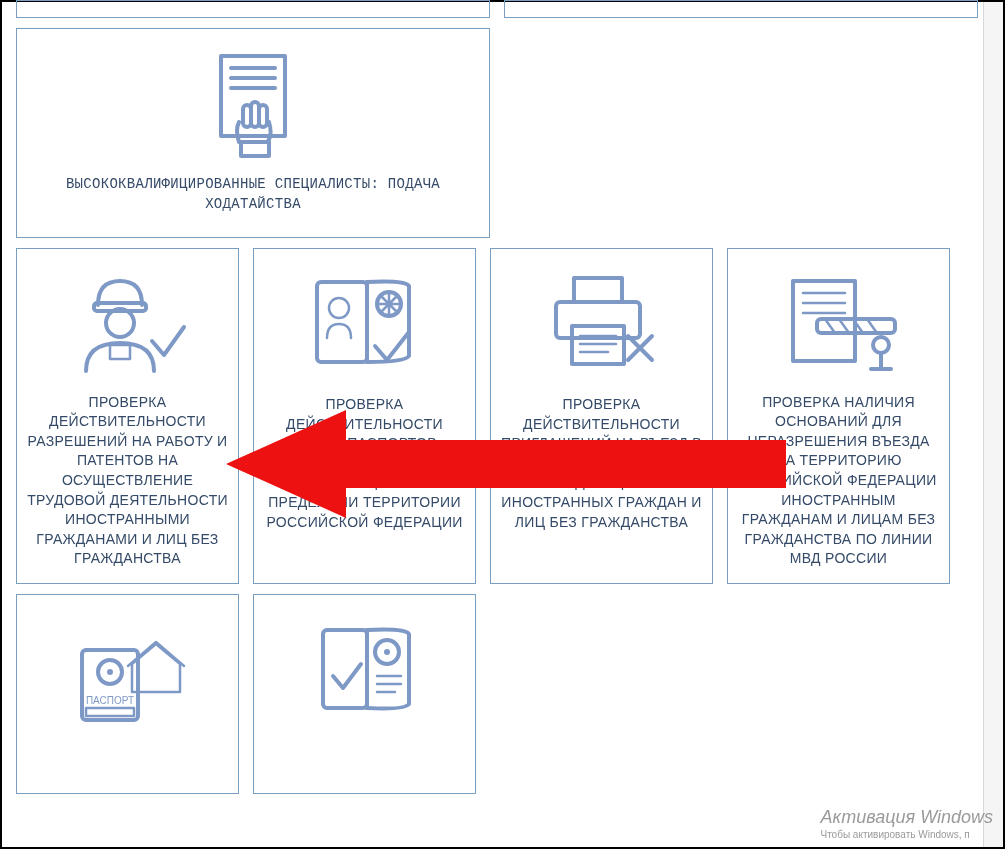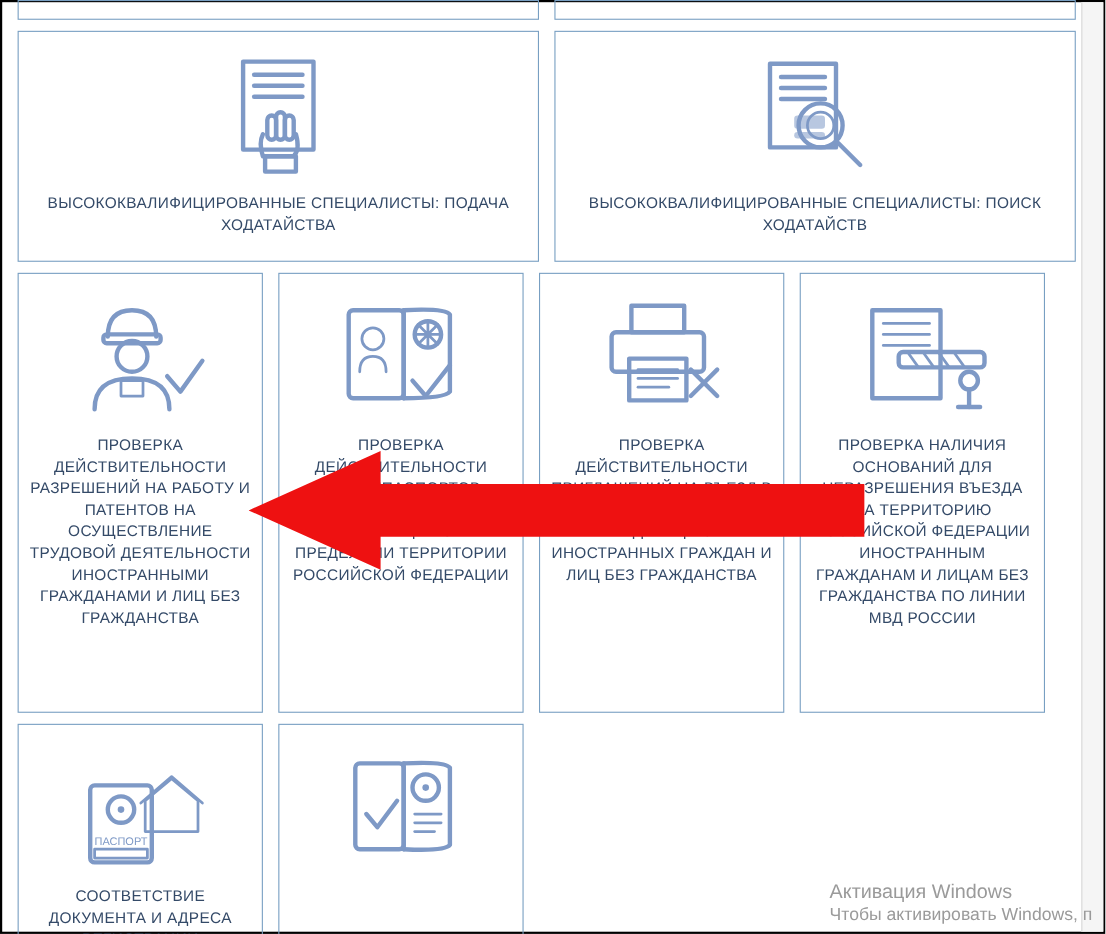--- a/index.html
+++ b/index.html
@@ -31,23 +31,23 @@
     align-items: center;
     justify-content: center;
     width: 100%;
     margin-bottom: 10px;
     margin-top: 6px;
   }
   
   .stub { height: 18px; border: 1px solid #789fc2; }
   .row-top { margin-top: -2px; }
   
-  .row1 .card { height: 210px; }
-  .row2 .card { height: 400px; }
-  .row3 .card { height: 228px; }
+  .row1 .card { height: 210px; font-family: Liberation Mono, monospace; }
+  .row2 .card { height: 336px; }
+  .row3 .card { height: 200px; }
   .row3 { margin-bottom: -10px; }
   .grid { top: 0; }
 
   
   .arrow {
     position: absolute;
     left: 224px;
     top: 408px;
     width: 560px;
     height: 108px;
@@ -58,22 +58,22 @@
   .watermark {
     position: absolute;
     right: 10px;
     bottom: 6px;
     text-align: left;
     color: #9a9a9a;
     font-family: "Segoe UI", Arial, sans-serif;
     line-height: 1.2;
     pointer-events: none;
   }
-  .watermark .wm1 { font-size: 18px; }
-  .watermark .wm2 { font-size: 16px; }
+  .watermark .wm1 { font-size: 18px; font-style: italic; }
+  .watermark .wm2 { font-size: 10px; }
 
   
   .scroll-edge {
     position: absolute;
     right: 0; top: 0; bottom: 0;
     width: 20px;
     border-left: 1px solid #d8d8d8;
     background: #f5f5f5;
   }
 
@@ -108,36 +108,20 @@
             <rect x="40" y="55" width="8" height="22" rx="4" class="stroke"></rect>
             <rect x="48" y="52" width="8" height="25" rx="4" class="stroke"></rect>
             <rect x="56" y="55" width="8" height="22" rx="4" class="stroke"></rect>
             <path d="M36 72 Q32 80 36 92 L64 92 Q70 86 66 72" class="stroke"></path>
             <rect x="38" y="92" width="28" height="14" class="stroke"></rect>
           </svg>
         </div>
         <div class="card-label">ВЫСОКОКВАЛИФИЦИРОВАННЫЕ СПЕЦИАЛИСТЫ: ПОДАЧА ХОДАТАЙСТВА</div>
       </div>
 
-      <div class="card card-half">
-        <div class="icon-slot">
-          <svg width="110" height="110" viewBox="0 0 110 110">
-            <rect x="14" y="8" width="60" height="76" class="stroke"></rect>
-            <line x1="24" y1="20" x2="64" y2="20" class="stroke"></line>
-            <line x1="24" y1="30" x2="64" y2="30" class="stroke"></line>
-            <line x1="24" y1="40" x2="64" y2="40" class="stroke"></line>
-            <rect x="36" y="55" width="28" height="12" rx="3" class="fill" opacity="0.55"></rect>
-            <rect x="36" y="70" width="28" height="6" rx="3" class="fill" opacity="0.55"></rect>
-            <circle cx="60" cy="64" r="20" class="stroke"></circle>
-            <circle cx="60" cy="64" r="12" class="thin"></circle>
-            <line x1="76" y1="80" x2="96" y2="100" class="stroke" stroke-width="7"></line>
-          </svg>
-        </div>
-        <div class="card-label">ВЫСОКОКВАЛИФИЦИРОВАННЫЕ СПЕЦИАЛИСТЫ: ПОИСК ХОДАТАЙСТВ</div>
-      </div>
     </div>
 
     <div class="row row2">
 
       <div class="card card-q">
         <div class="icon-slot">
           <svg width="120" height="110" viewBox="0 0 120 110">
 
             <path d="M30 36 Q30 12 52 12 Q74 12 74 36" class="stroke"></path>
             <rect x="26" y="34" width="52" height="8" rx="3" class="stroke"></rect>
@@ -210,21 +194,20 @@
           <svg width="120" height="110" viewBox="0 0 120 110">
             <path d="M64 48 L88 28 L112 48 L112 76 L64 76 Z" class="thin"></path>
             <path d="M60 50 L88 26 L116 50" class="thin"></path>
             <rect x="14" y="34" width="56" height="70" rx="4" class="stroke"></rect>
             <circle cx="42" cy="56" r="12" class="stroke"></circle>
             <circle cx="42" cy="56" r="3" class="fill"></circle>
             <text x="42" y="88" text-anchor="middle" font-size="10" fill="#7e99c6" font-family="Arial">ПАСПОРТ</text>
             <rect x="18" y="92" width="48" height="8" class="thin"></rect>
           </svg>
         </div>
-        <div class="card-label">СООТВЕТСТВИЕ ДОКУМЕНТА И АДРЕСА РЕГИСТРАЦИИ</div>
       </div>
 
       <div class="card card-q">
         <div class="icon-slot">
           <svg width="120" height="110" viewBox="0 0 120 110">
             <rect x="18" y="14" width="44" height="78" rx="4" class="stroke"></rect>
             <path d="M62 14 Q100 12 104 18 L104 88 Q100 94 62 92" class="stroke"></path>
             <line x1="62" y1="14" x2="62" y2="92" class="stroke"></line>
             <circle cx="82" cy="36" r="12" class="stroke"></circle>
             <circle cx="82" cy="36" r="3" class="fill"></circle>

